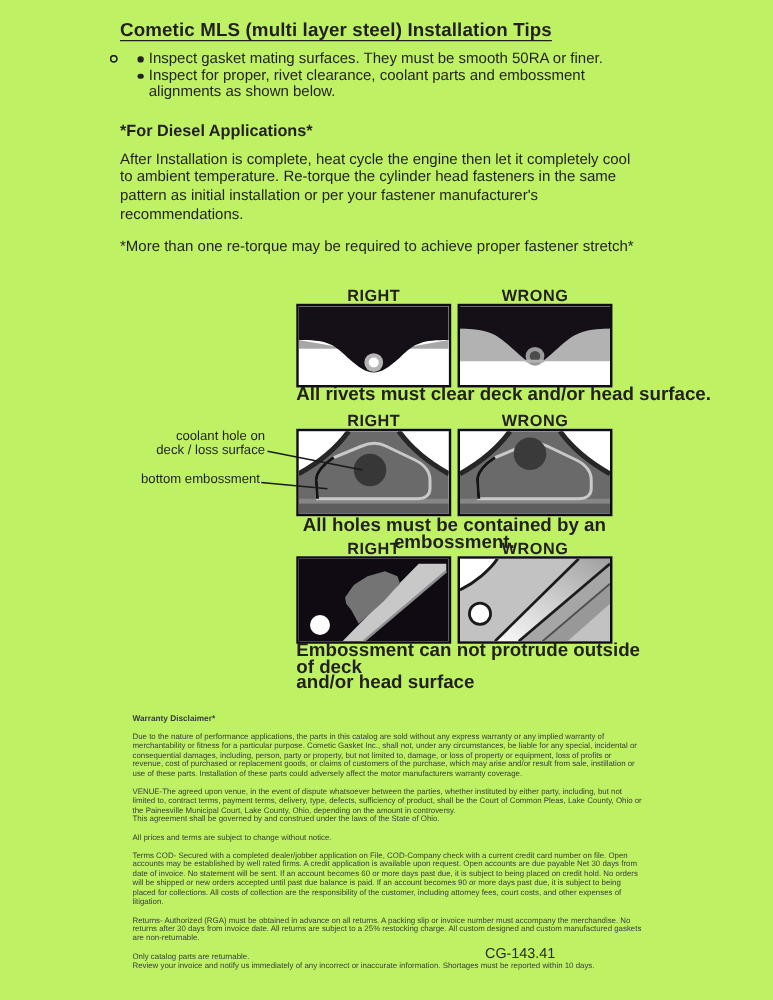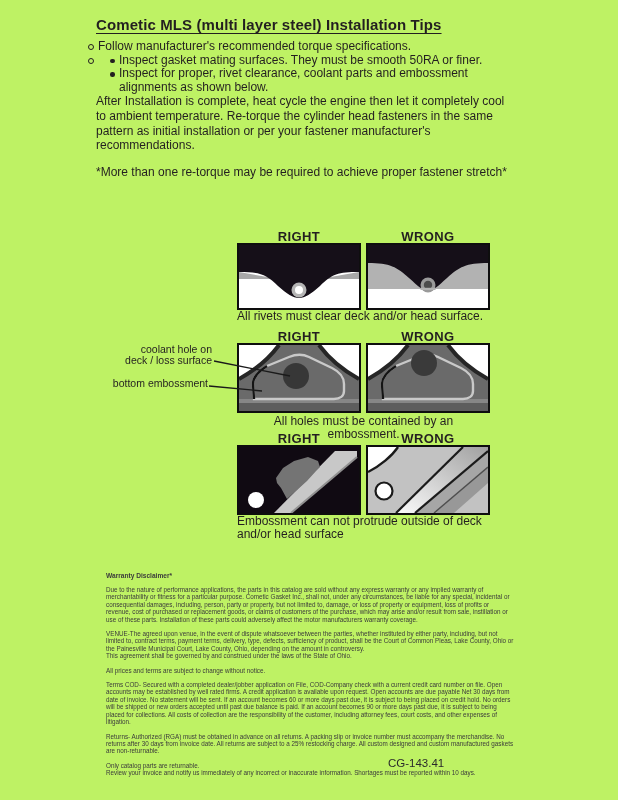--- a/index.html
+++ b/index.html
@@ -16,45 +16,46 @@
                  border-radius:50%;display:inline-block;}
   ul.tips li.sub{margin-left:22px;padding-left:9px;}
   ul.tips li .fb{position:absolute;left:0;top:5px;width:4.5px;height:4.5px;background:var(--ink,#231f20);
                  border-radius:50%;display:inline-block;}
   .h2{font-size:13px;font-weight:bold;margin:16px 0 8px 8px;}
   .para{font-size:12px;line-height:14.6px;margin:0 0 12px 8px;width:412px;}
 
   
   .dh{position:absolute;width:124px;text-align:center;font-size:13px;font-weight:600;letter-spacing:.4px;}
   .dbox{position:absolute;width:120px;border:2px solid #0e0e0e;background:#fff;line-height:0;}
-  .cap{position:absolute;font-size:12px;font-weight:400;line-height:12.5px;white-space:pre-line;}
+  .cap{position:absolute;font-size:15px;font-weight:700;line-height:12.5px;white-space:pre-line;}
   .lbl{position:absolute;font-size:10.5px;line-height:11px;text-align:right;}
   .leaders{position:absolute;left:110px;top:330px;width:200px;height:80px;pointer-events:none;}
 
   
   .legal{position:absolute;left:106px;top:572px;width:408px;color:var(--legal_ink,#3b3b3b);}
   .legal .lh{font-size:6.6px;font-weight:bold;margin:0 0 7px 0;}
   .legal p{font-size:6.3px;line-height:7.4px;margin:0 0 7px 0;}
   .legal p.tight{margin-bottom:0;}
 
   .footer-code{position:absolute;left:388px;top:757px;font-size:11.5px;color:#2b2b2b;}
 </style>
 </head>
 <body>
 
 <div class="page">
 
   <div class="main">
     <h1 class="title">Cometic MLS (multi layer steel) Installation Tips</h1>
     <ul class="tips">
-      <li><span class="ob"></span><span>Follow manufacturer's recommended torque specifications.</span></li>
+      <li><span class="ob"></span></li>
       <li><span class="ob"></span></li>
       <li class="sub"><span class="fb"></span><span>Inspect gasket mating surfaces.  They must be smooth 50RA or finer.</span></li>
       <li class="sub"><span class="fb"></span><span>Inspect for proper, rivet clearance, coolant parts and embossment alignments as shown below.</span></li>
     </ul>
+    <div class="h2">*For Diesel Applications*</div>
     <p class="para">After Installation is complete, heat cycle the engine then let it completely cool to ambient temperature. Re-torque the cylinder head fasteners in the same pattern as initial installation or per your fastener manufacturer's recommendations.</p>
     <p class="para">*More than one re-torque may be required to achieve proper fastener stretch*</p>
   </div>
 
   <div class="dh" style="left:237px;top:229px">RIGHT</div>
   <div class="dh" style="left:366px;top:229px">WRONG</div>
 
   <div class="dbox" style="left:237px;top:243px;height:63px">
     <svg width="120" height="63" viewBox="0 0 120 63">
       <rect width="120" height="63" fill="#ffffff"></rect>

